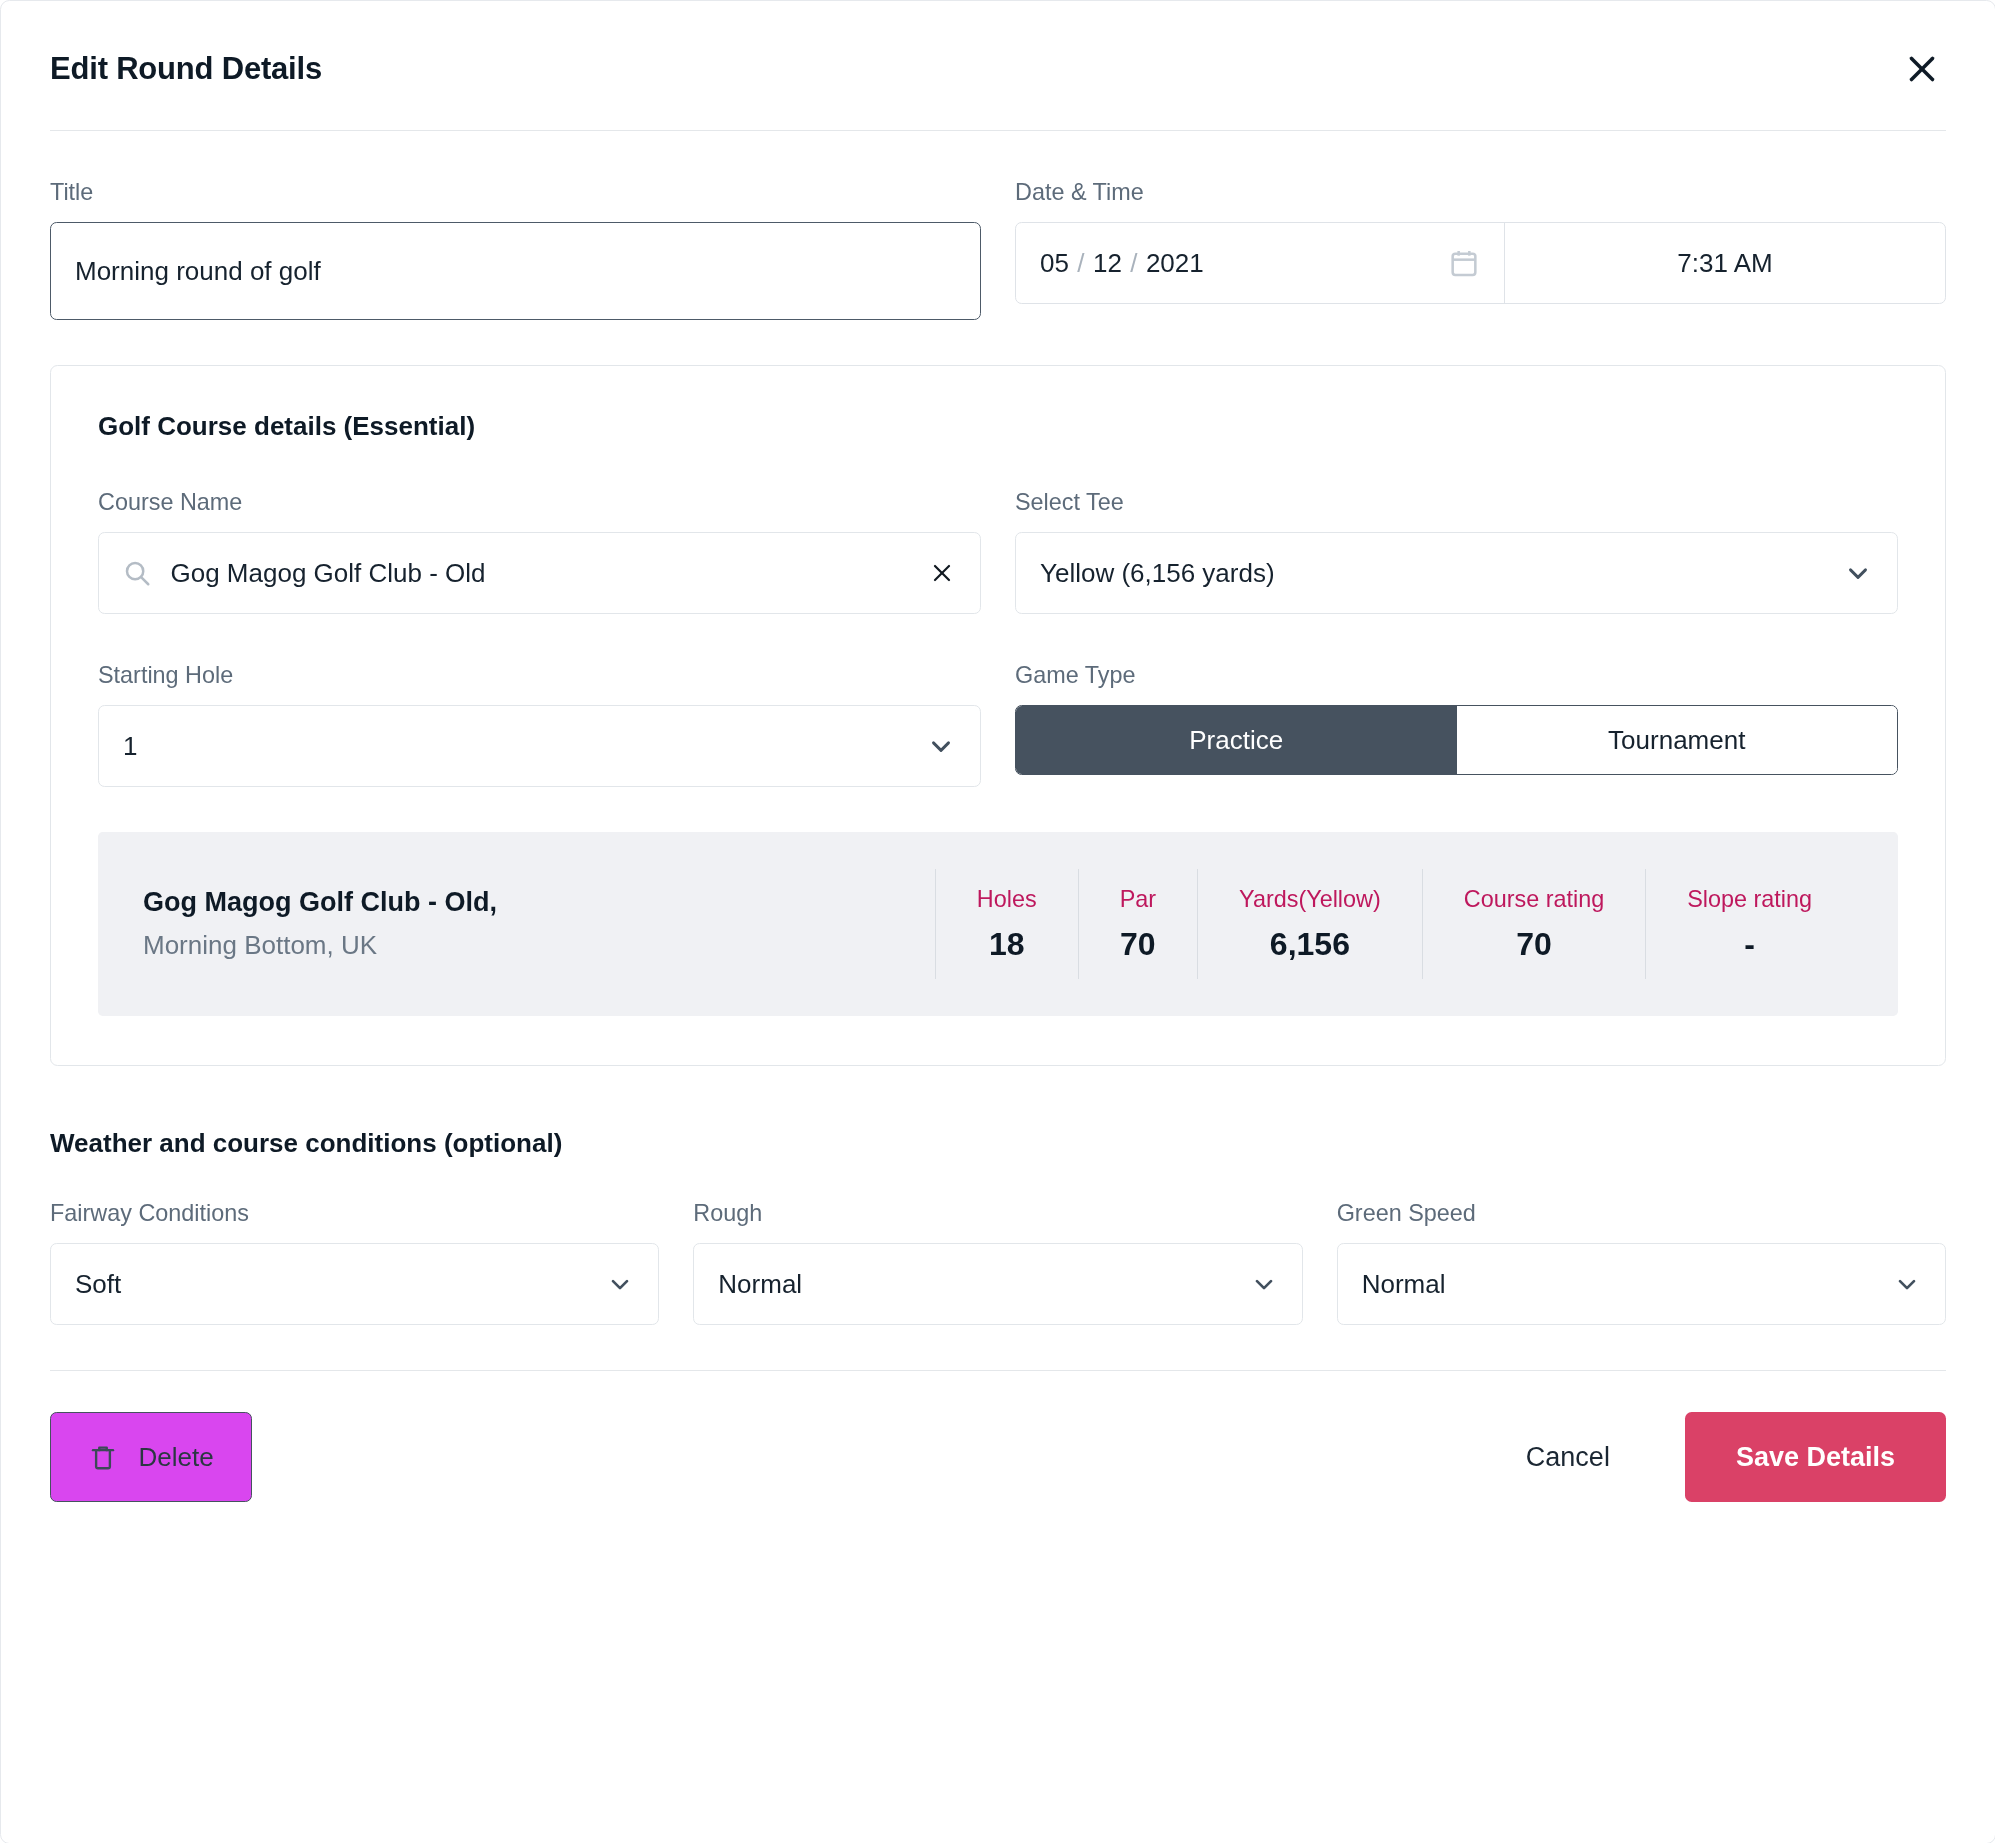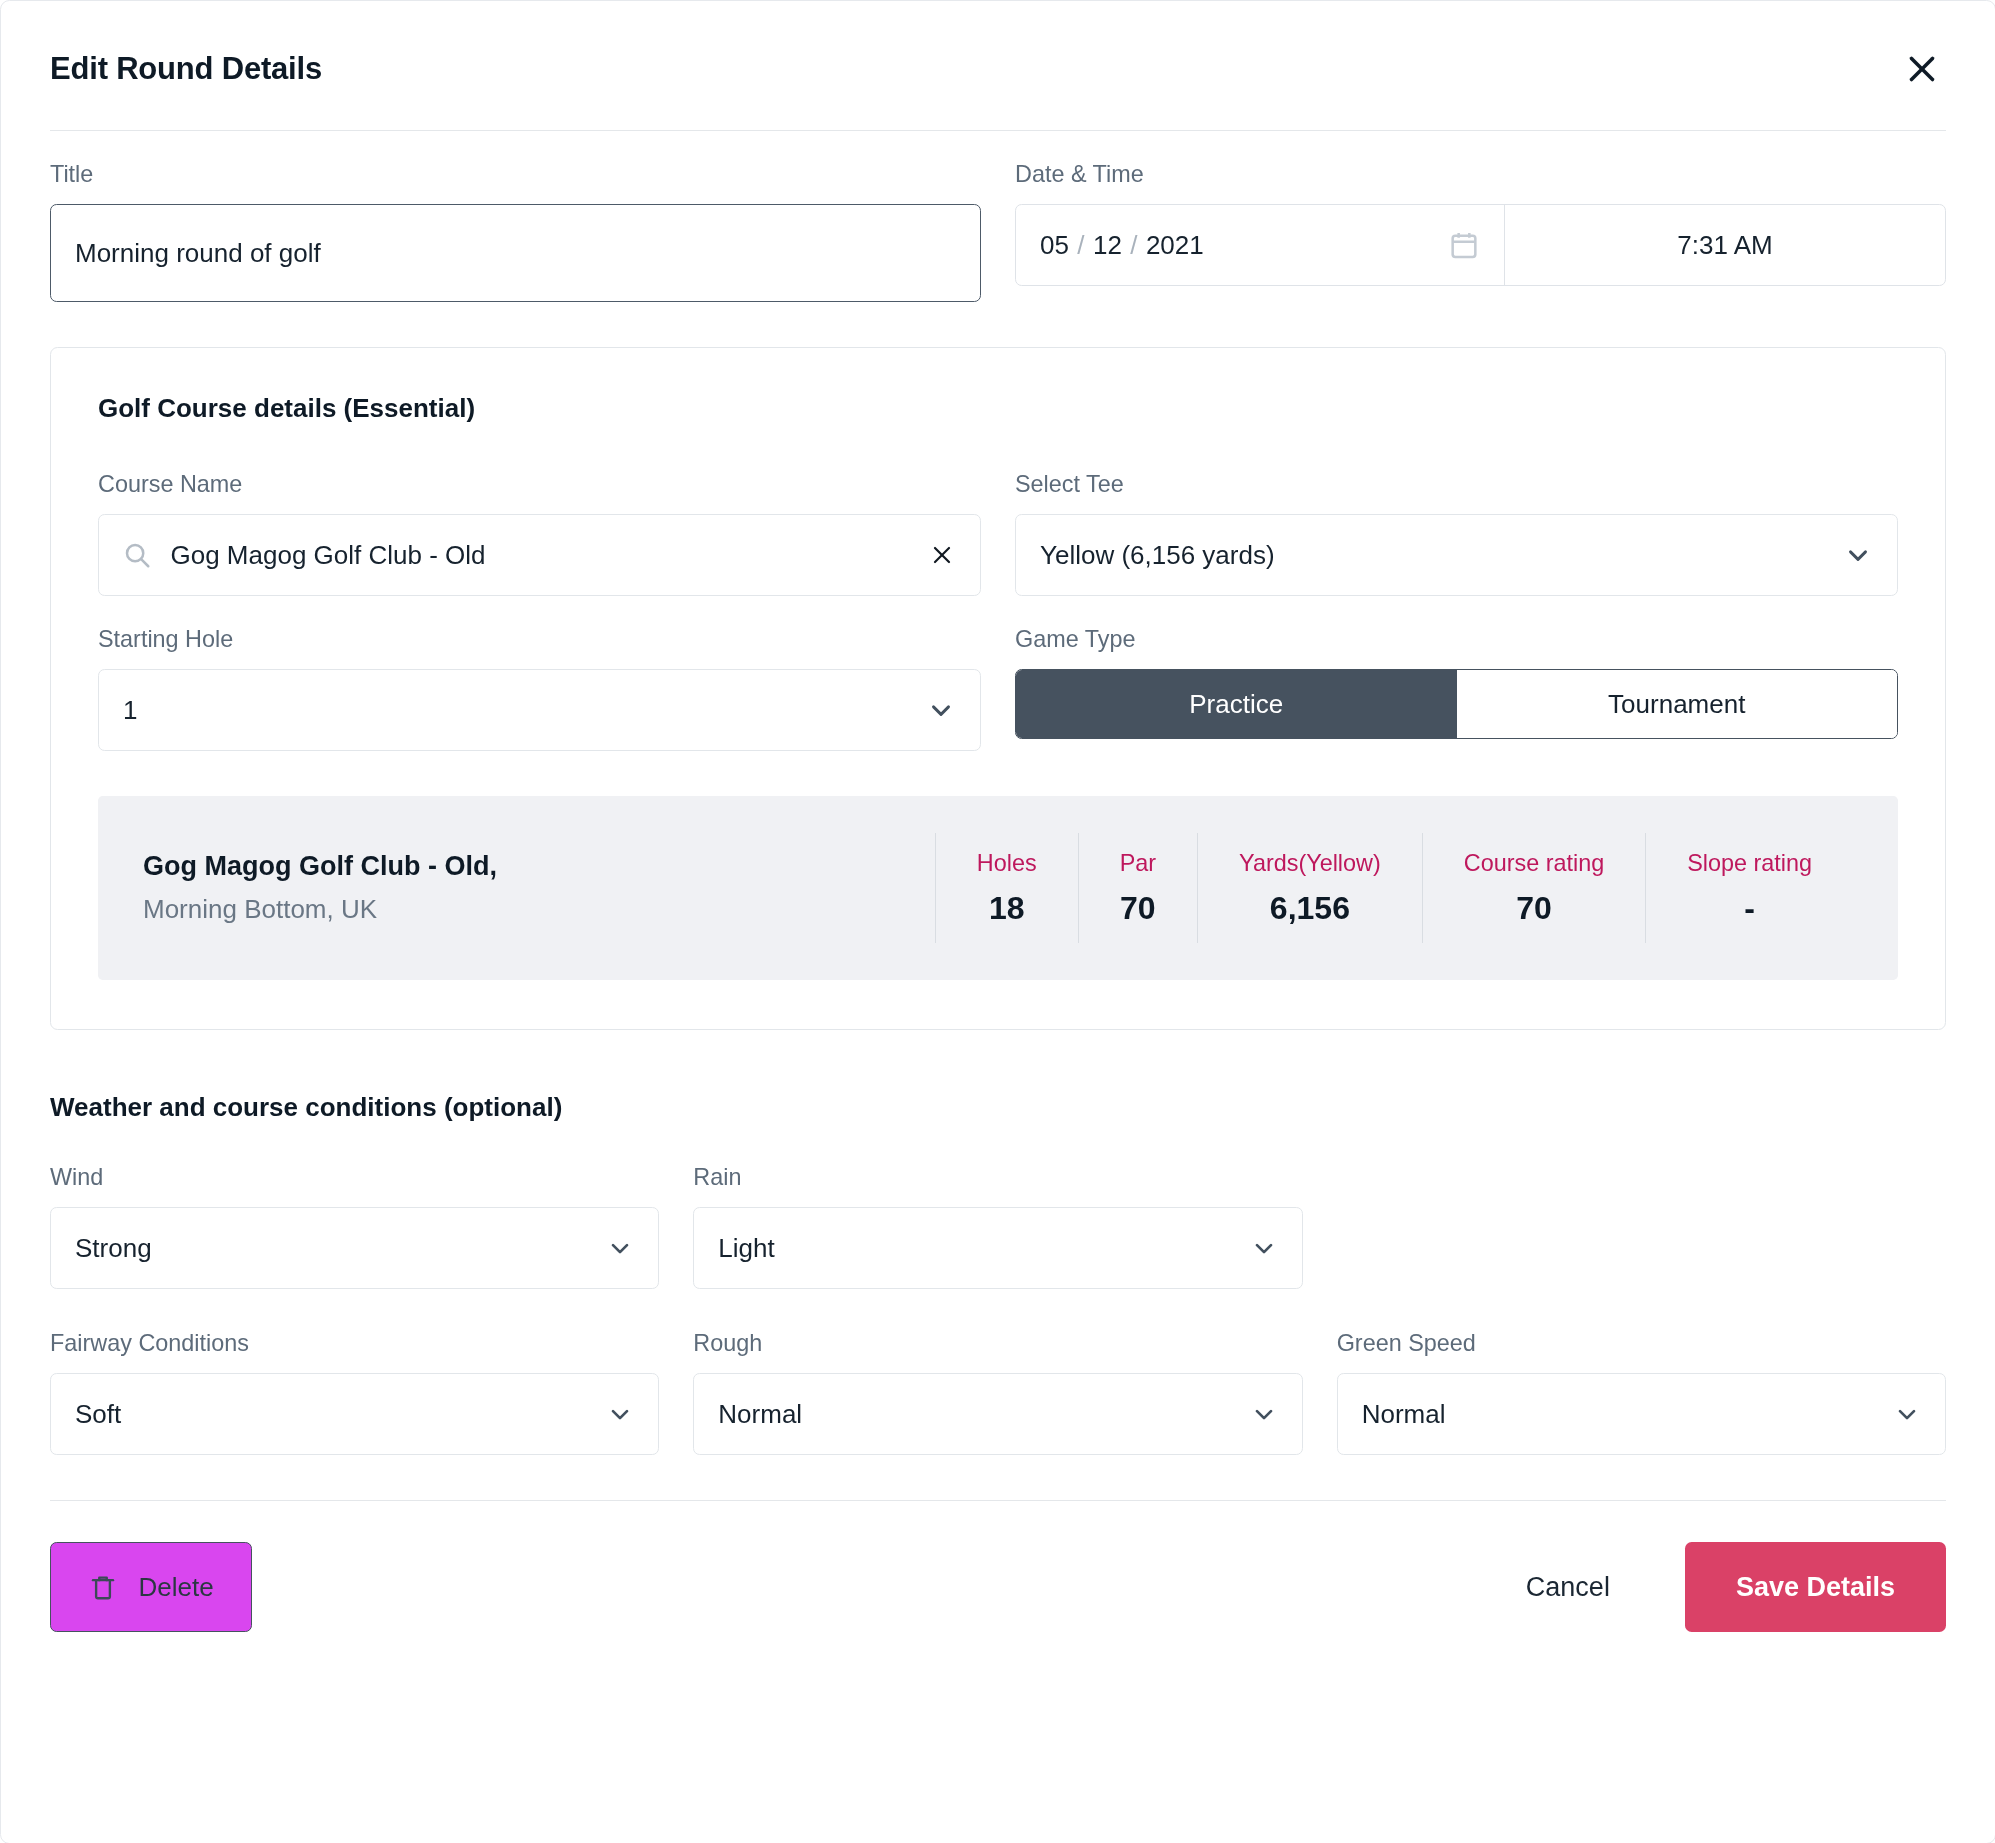--- a/index.html
+++ b/index.html
@@ -60,21 +60,21 @@
     font-size: 26px;
     color: #16222e;
     padding: 0 24px;
     background: #fff;
     font-family: "Liberation Sans", sans-serif;
   }
 
   .row-two {
     display: flex;
     gap: 34px;
-    margin-top: 30px;
+    margin-top: 48px;
   }
   .col { flex: 1 1 0; min-width: 0; }
 
   
   .datetime-wrap {
     display: flex;
     width: 100%;
     height: 82px;
     border: 1.9px solid #dfe3e8;
     border-radius: 6.6px;
@@ -430,45 +430,20 @@
       </div>
       <div class="stat">
         <div class="stat-label">Slope rating</div>
         <div class="stat-value">-</div>
       </div>
     </div>
   </div>
 
   <div class="weather-heading">Weather and course conditions (optional)</div>
 
-  <div class="grid3">
-    <div>
-      <label class="field-label">Wind</label>
-      <div class="select-box">
-        <span class="select-value">Strong</span>
-        <span class="chev">
-          <svg width="28" height="28" viewBox="0 0 24 24" fill="none" stroke="currentColor" stroke-width="2.3" stroke-linecap="round" stroke-linejoin="round">
-              <polyline points="6 9.5 12 15.5 18 9.5"></polyline>
-            </svg>
-        </span>
-      </div>
-    </div>
-    <div>
-      <label class="field-label">Rain</label>
-      <div class="select-box">
-        <span class="select-value">Light</span>
-        <span class="chev">
-          <svg width="28" height="28" viewBox="0 0 24 24" fill="none" stroke="currentColor" stroke-width="2.3" stroke-linecap="round" stroke-linejoin="round">
-              <polyline points="6 9.5 12 15.5 18 9.5"></polyline>
-            </svg>
-        </span>
-      </div>
-    </div>
-    <div></div>
-  </div>
 
   <div class="grid3 second">
     <div>
       <label class="field-label">Fairway Conditions</label>
       <div class="select-box">
         <span class="select-value">Soft</span>
         <span class="chev">
           <svg width="28" height="28" viewBox="0 0 24 24" fill="none" stroke="currentColor" stroke-width="2.3" stroke-linecap="round" stroke-linejoin="round">
               <polyline points="6 9.5 12 15.5 18 9.5"></polyline>
             </svg>

